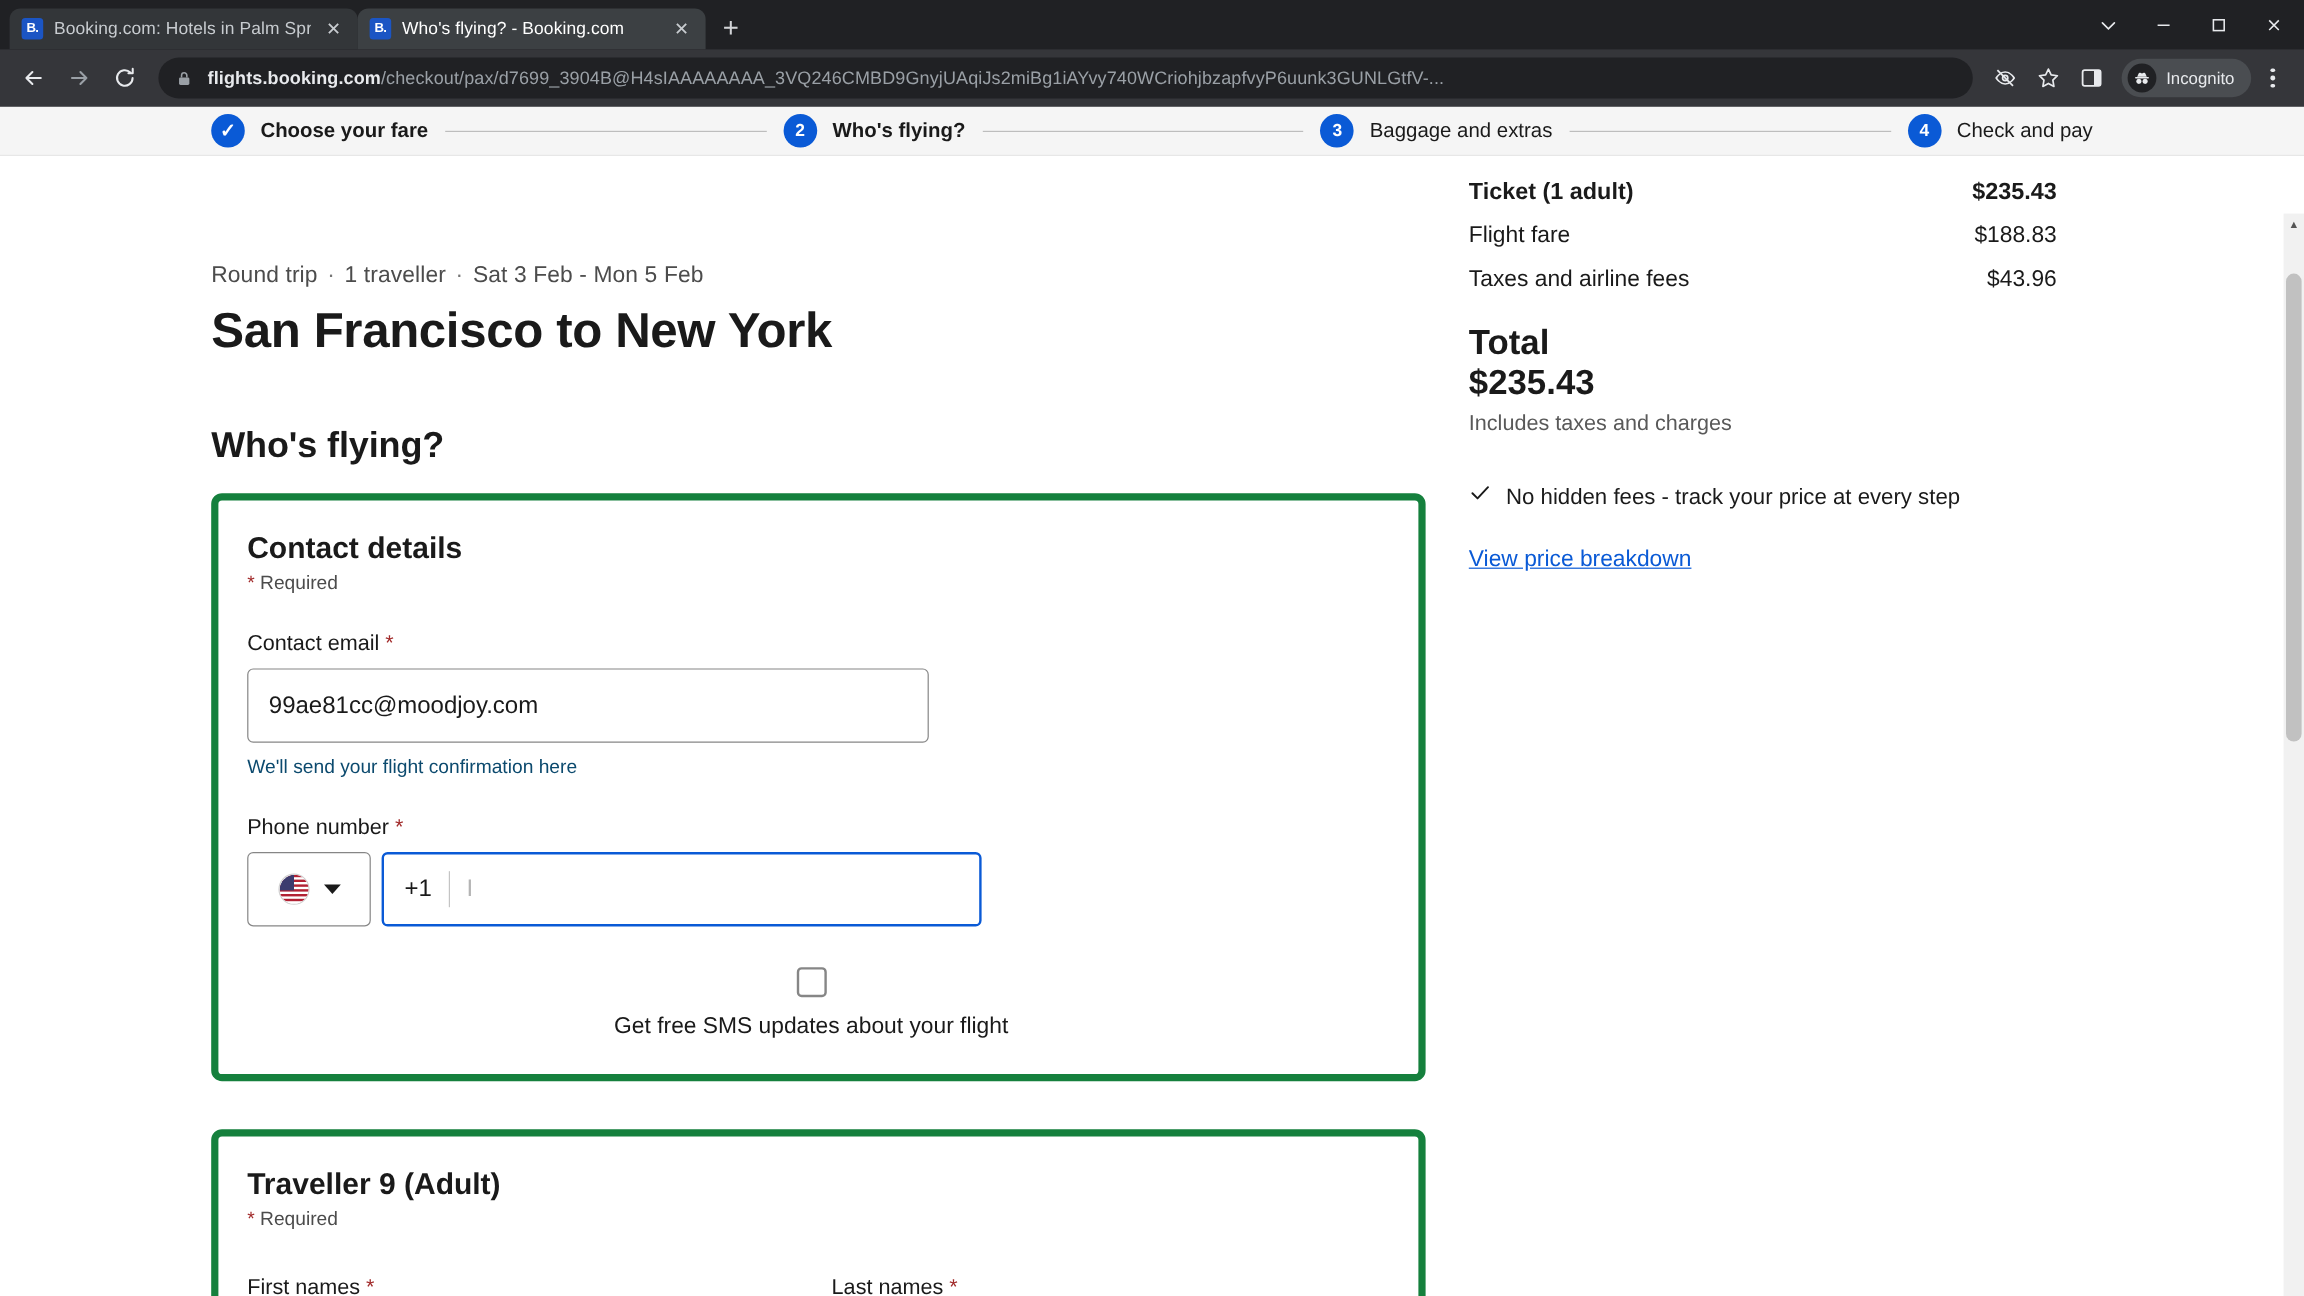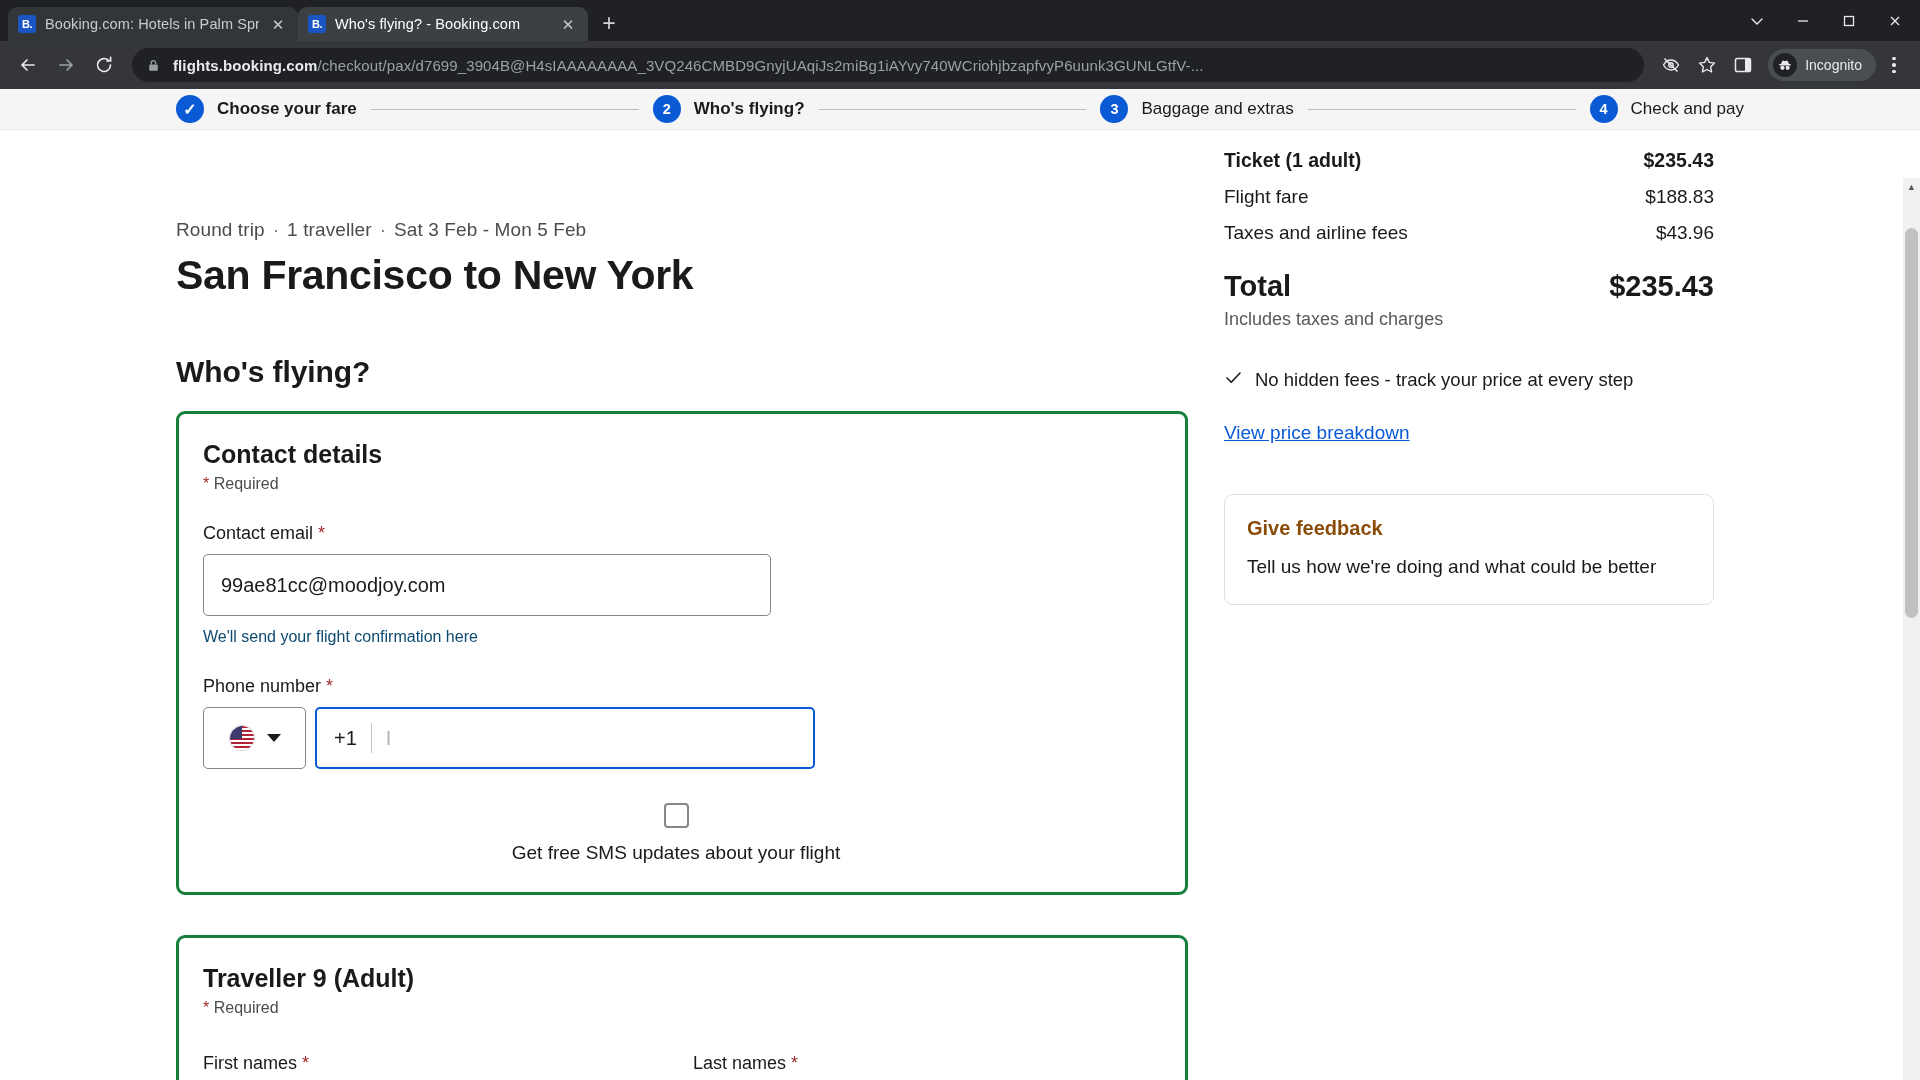--- a/index.html
+++ b/index.html
@@ -129,21 +129,21 @@
   .route-title {
     font-size:41px; font-weight:700; color:#1a1a1a;
     margin-top:11px; letter-spacing:-0.3px;
   }
   .section-title {
     font-size:30px; font-weight:700; color:#1a1a1a; margin-top:56px;
     letter-spacing:-0.1px;
   }
 
   .card {
-    border:3px solid #15803d; border-radius:9px; background:#fff;
+    border:6px solid #15803d; border-radius:9px; background:#fff;
     margin-top:22px; padding:26px 36px 28px 24px;
   }
   .card-title { font-size:25px; font-weight:700; color:#1a1a1a; }
   .req-note { font-size:16px; color:#4c4c4c; margin-top:6px; }
   .req-star { color:#a12a2a; }
 
   .field-label {
     font-size:18px; color:#1a1a1a; margin-top:30px; margin-bottom:10px;
     display:block;
   }
@@ -189,20 +189,21 @@
 
   
   .price-row {
     display:flex; justify-content:space-between; align-items:baseline;
     font-size:19px; color:#1a1a1a; margin-bottom:14px;
   }
   .price-row.head { font-weight:700; font-size:19.5px;gap:25px; }
   .price-total {
     display:flex; justify-content:space-between; align-items:baseline;
     margin-top:26px;
+    flex-direction:column;
   }
   .price-total .lbl { font-size:29px; font-weight:700; color:#1a1a1a; }
   .price-total .amt { font-size:29px; font-weight:700; color:#1a1a1a; }
   .total-sub { font-size:18px; color:#595959; margin-top:6px; }
   .nohidden {
     display:flex; align-items:center; gap:12px; margin-top:38px;
     font-size:18.5px; color:#1a1a1a;
   }
   .tick { color:#1a1a1a; font-size:19px; }
   .breakdown-link {
@@ -496,24 +497,20 @@
           <span class="tick">
             <svg width="19" height="19" viewBox="0 0 19 19">
                 <path d="M3 10l4.3 4.3L16 5" stroke="#1a1a1a" stroke-width="1.6" fill="none" stroke-linecap="round" stroke-linejoin="round"></path>
               </svg>
           </span>
           <span>No hidden fees - track your price at every step</span>
         </div>
 
         <a class="breakdown-link" href="#">View price breakdown</a>
 
-        <div class="feedback-box">
-          <div class="feedback-title">Give feedback</div>
-          <div class="feedback-body">Tell us how we're doing and what could be better</div>
-        </div>
       </div>
     </div>
 
     <div class="scrollbar">
       <div class="sb-arrow" style="top:0;">▲</div>
       <div class="thumb"></div>
 
     </div>
   </div>
 </div>

